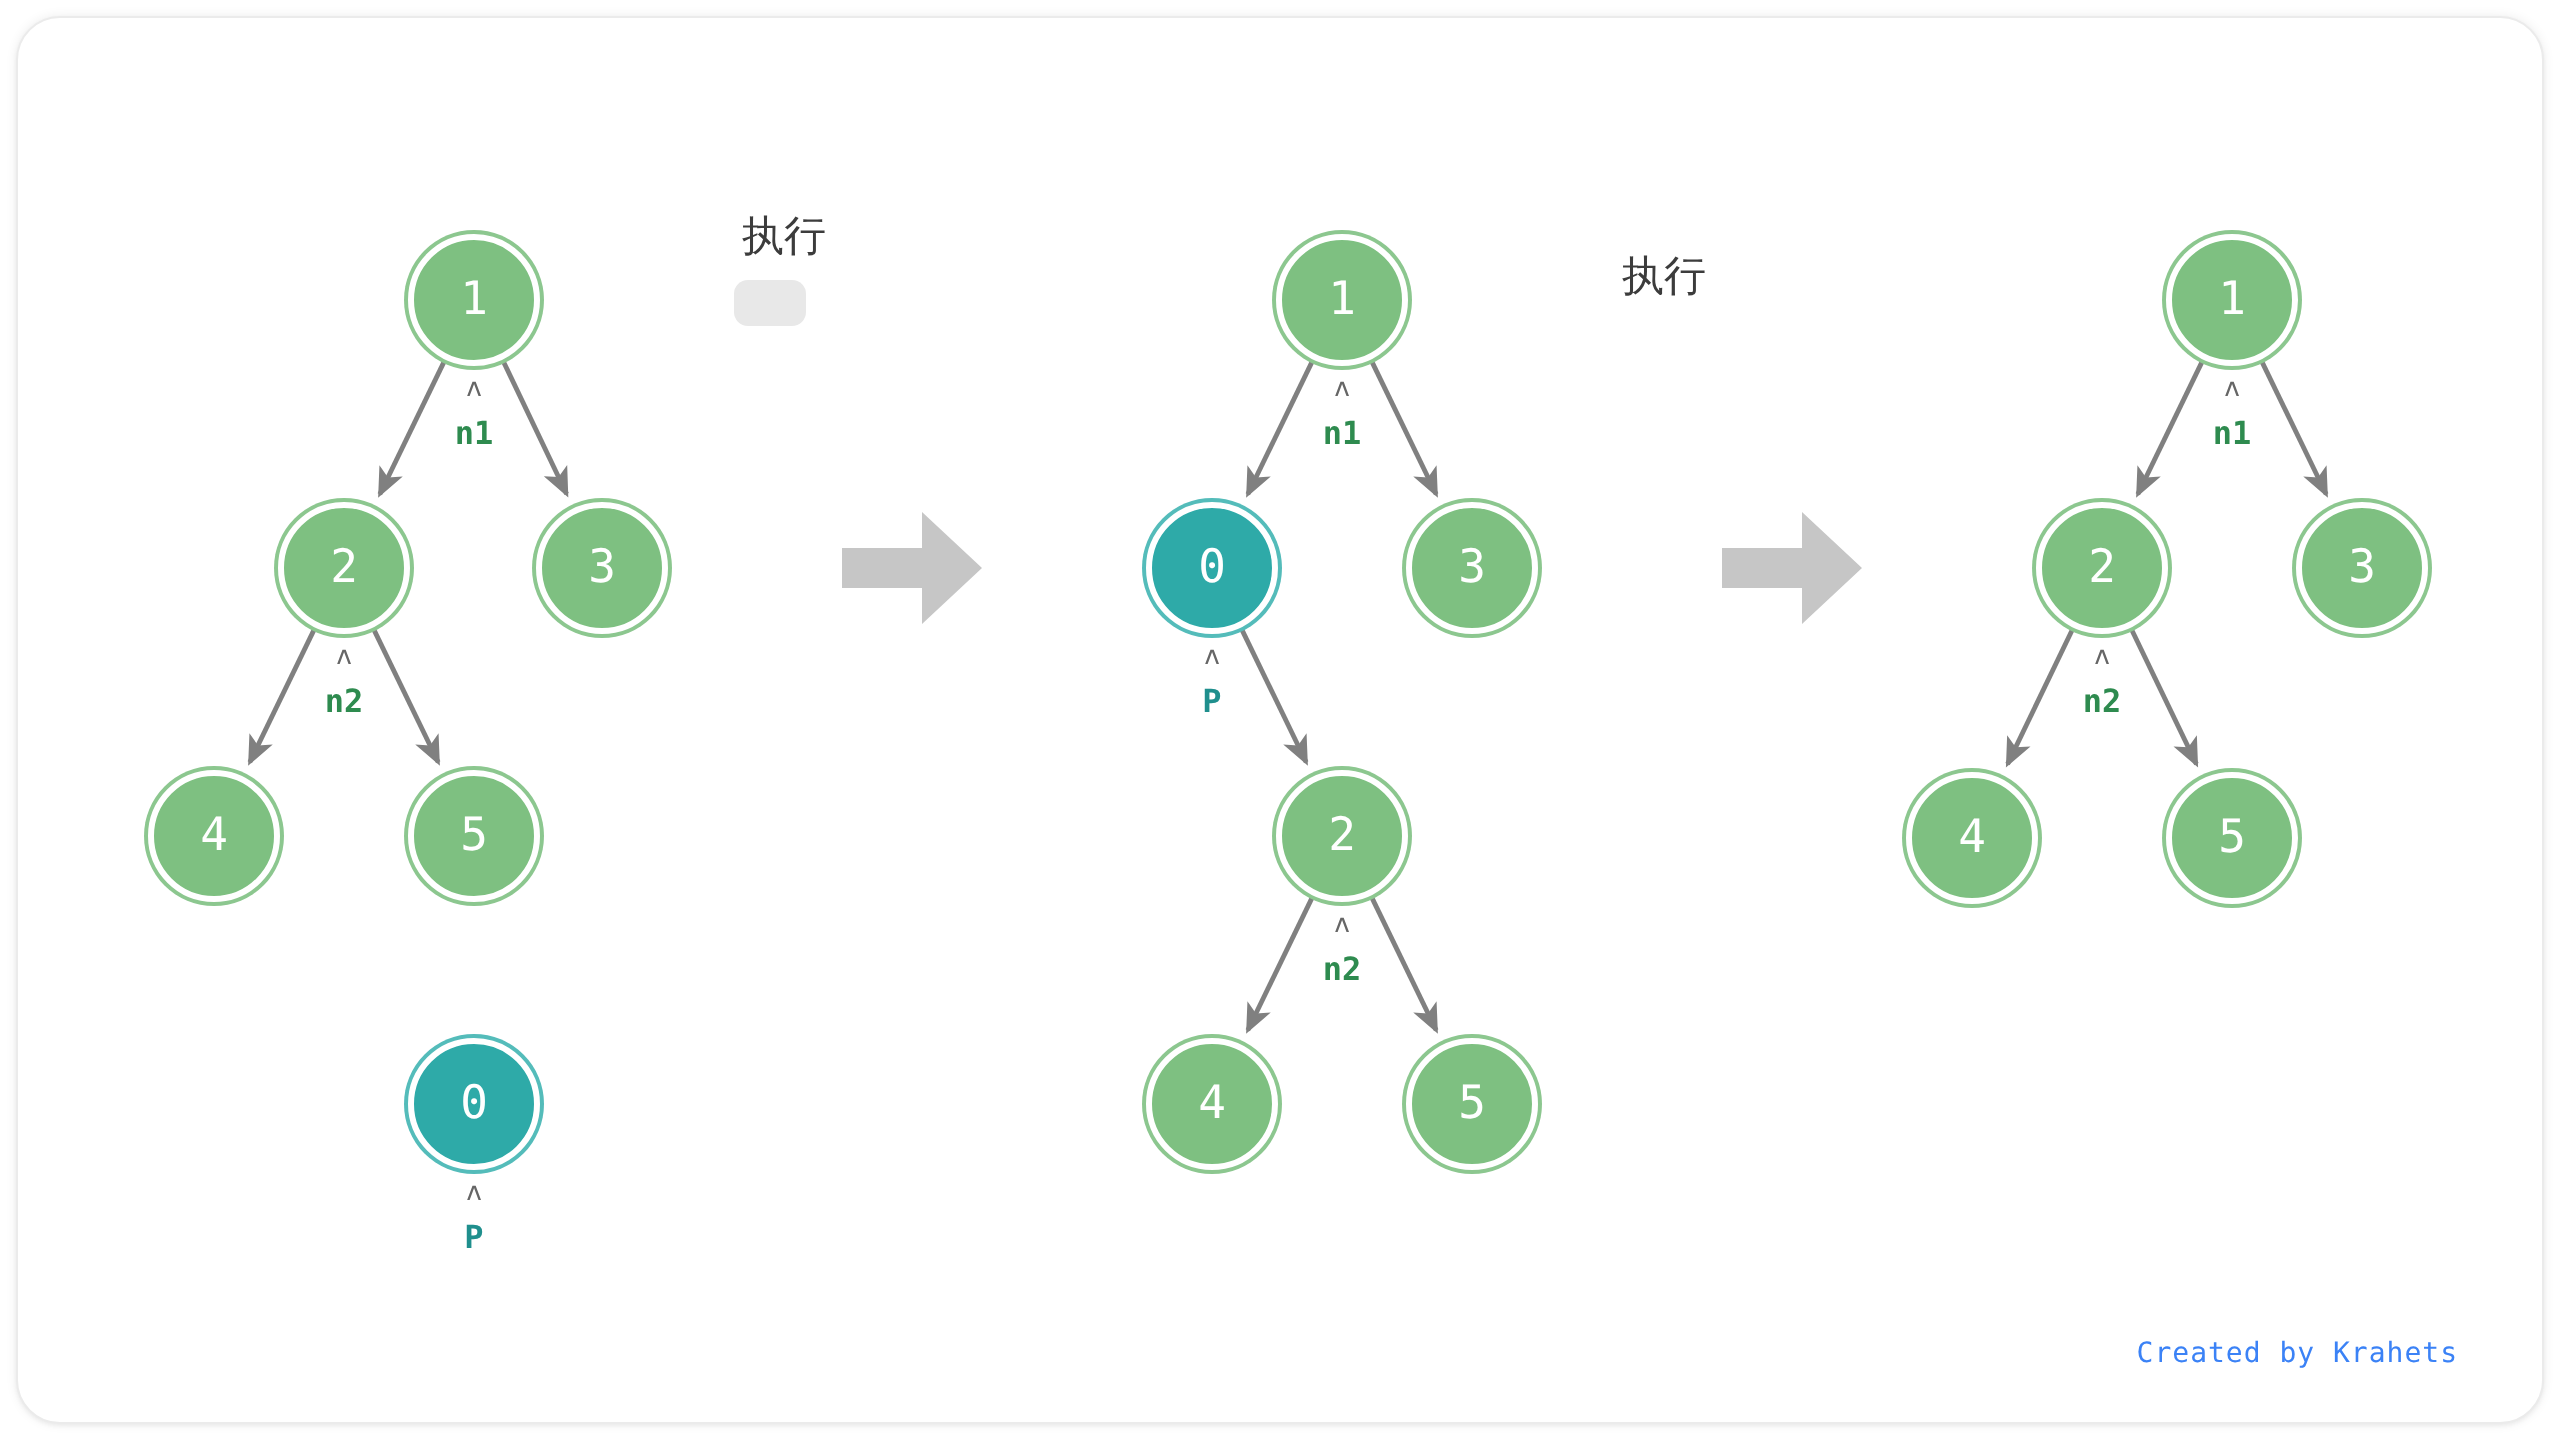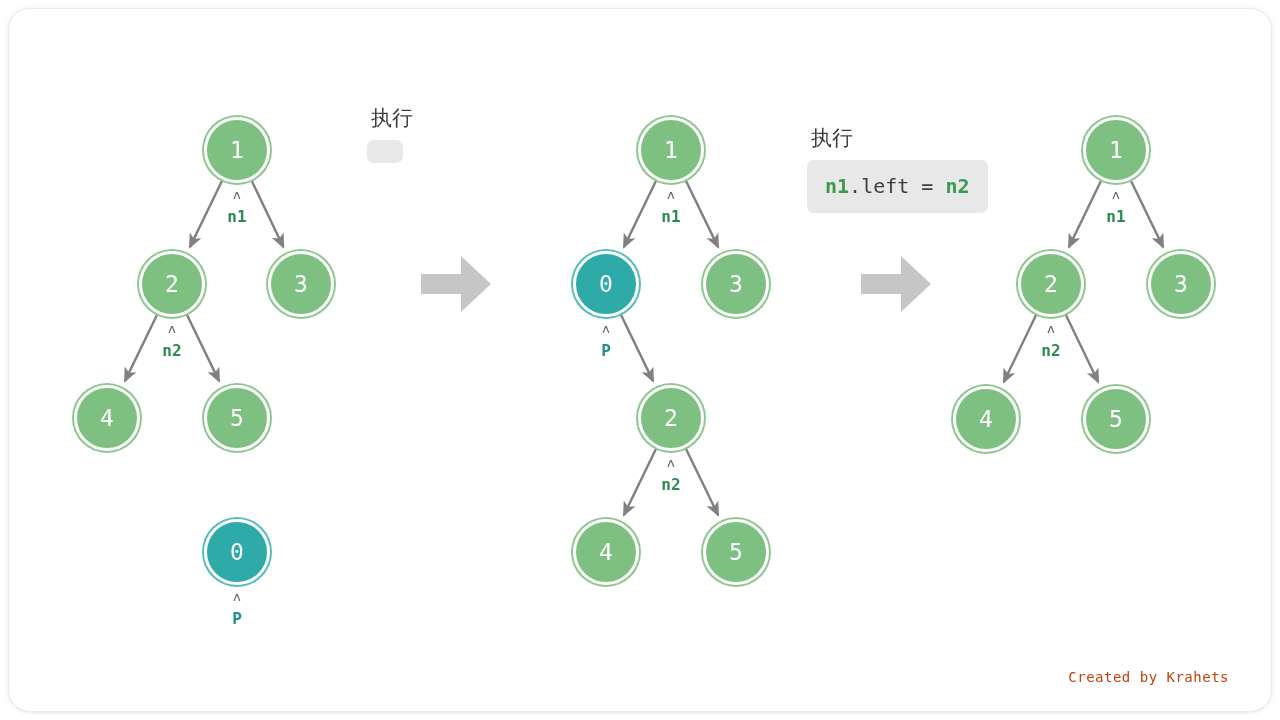--- a/index.html
+++ b/index.html
@@ -114,21 +114,21 @@
   .tok-var  { color: #3a9b4e; font-weight: bold; }
   .tok-ptr  { color: #1f8f8d; font-weight: bold; }
   .tok-plain{ color: #3d3d3d; }
   
   #credit {
     position: absolute;
     right: 42px;
     bottom: 26px;
     font-family: "DejaVu Sans Mono", monospace;
     font-size: 14px;
-    color: #c2410c;
+    color: #3b82f6;
     letter-spacing: 0.5px;
   }
 </style>
 </head>
 <body>
 
 <div id="stage">
   <div id="card">
 
     <svg id="svg-layer" viewBox="0 0 1280 720" xmlns="http://www.w3.org/2000/svg">
@@ -210,18 +210,17 @@
         </div>
       </div>
 
     <div class="step" style="left:358px; top:96px;">
       <div class="step-title">执行</div>
       <div class="code-box" id="code-box-1"></div>
     </div>
 
     <div class="step" style="left:798px; top:116px;">
       <div class="step-title">执行</div>
-      <div class="code-box" id="code-box-2"><div class="code-line"><span class="tok-var">n1</span><span class="tok-plain">.left = </span><span class="tok-var">n2</span></div></div>
     </div>
 
     <div id="credit">Created by Krahets</div>
   </div>
 </div>
 
 </body></html>

